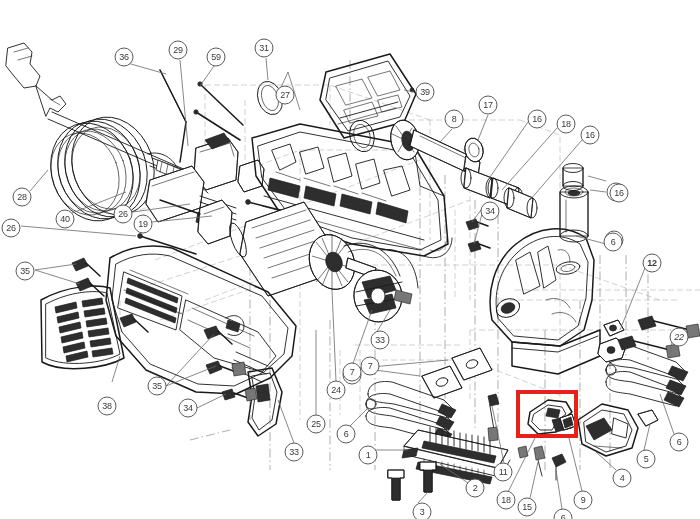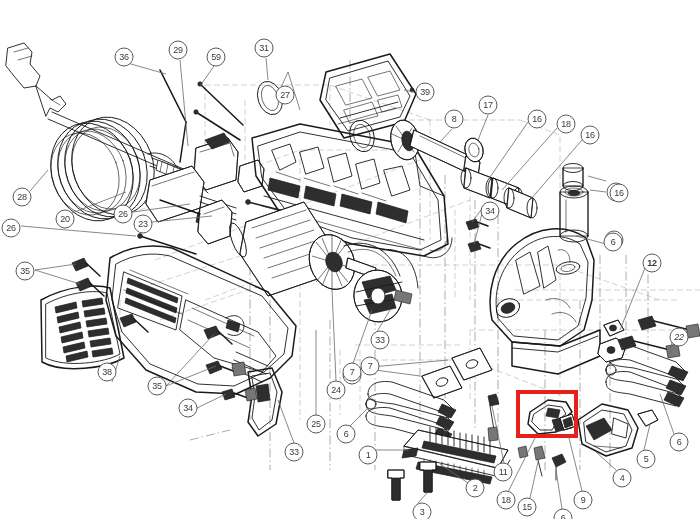--- a/index.html
+++ b/index.html
@@ -540,37 +540,37 @@
       <div class="balloon" style="left: 264px; top: 48px;">31</div>
       <div class="balloon" style="left: 285px; top: 63px; margin-top: 32px;">27</div>
       <div class="balloon" style="left: 425px; top: 92px;">39</div>
       <div class="balloon" style="left: 454px; top: 119px;">8</div>
       <div class="balloon" style="left: 488px; top: 105px;">17</div>
       <div class="balloon" style="left: 537px; top: 119px;">16</div>
       <div class="balloon" style="left: 566px; top: 124px;">18</div>
       <div class="balloon" style="left: 590px; top: 135px;">16</div>
       <div class="balloon" style="left: 616px; top: 192px;">14</div>
       <div class="balloon" style="left: 22px; top: 197px;">28</div>
-      <div class="balloon" style="left: 65px; top: 219px;">20</div>
+      <div class="balloon" style="left: 65px; top: 219px;">40</div>
       <div class="balloon" style="left: 123px; top: 214px;">26</div>
-      <div class="balloon" style="left: 143px; top: 224px;">23</div>
+      <div class="balloon" style="left: 143px; top: 224px;">19</div>
       <div class="balloon" style="left: 11px; top: 228px;">26</div>
       <div class="balloon" style="left: 490px; top: 211px;">34</div>
       <div class="balloon" style="left: 614px; top: 240px;">10</div>
       <div class="balloon" style="left: 652px; top: 263px; font-weight: bold;">12</div>
       <div class="balloon" style="left: 25px; top: 271px;">35</div>
       <div class="balloon" style="left: 316px; top: 424px;">25</div>
       <div class="balloon" style="left: 336px; top: 390px;">24</div>
       <div class="balloon" style="left: 352px; top: 375px;">37</div>
       <div class="balloon" style="left: 380px; top: 340px;">33</div>
       <div class="balloon" style="left: 370px; top: 366px;">7</div>
       <div class="balloon" style="left: 294px; top: 452px;">33</div>
       <div class="balloon" style="left: 157px; top: 386px;">35</div>
       <div class="balloon" style="left: 188px; top: 408px;">34</div>
-      <div class="balloon" style="left: 107px; top: 372px;">38</div>
+      <div class="balloon" style="left: 107px; top: 406px;">38</div>
       <div class="balloon" style="left: 346px; top: 434px;">6</div>
       <div class="balloon" style="left: 368px; top: 455px;">1</div>
       <div class="balloon" style="left: 475px; top: 488px;">2</div>
       <div class="balloon" style="left: 422px; top: 512px;">3</div>
       <div class="balloon" style="left: 503px; top: 472px; text-align: center;">11</div>
       <div class="balloon" style="left: 506px; top: 500px;">18</div>
       <div class="balloon" style="left: 527px; top: 507px;">15</div>
       <div class="balloon" style="left: 563px; top: 518px;">6</div>
       <div class="balloon" style="left: 583px; top: 500px;">9</div>
       <div class="balloon" style="left: 622px; top: 478px;">4</div>

